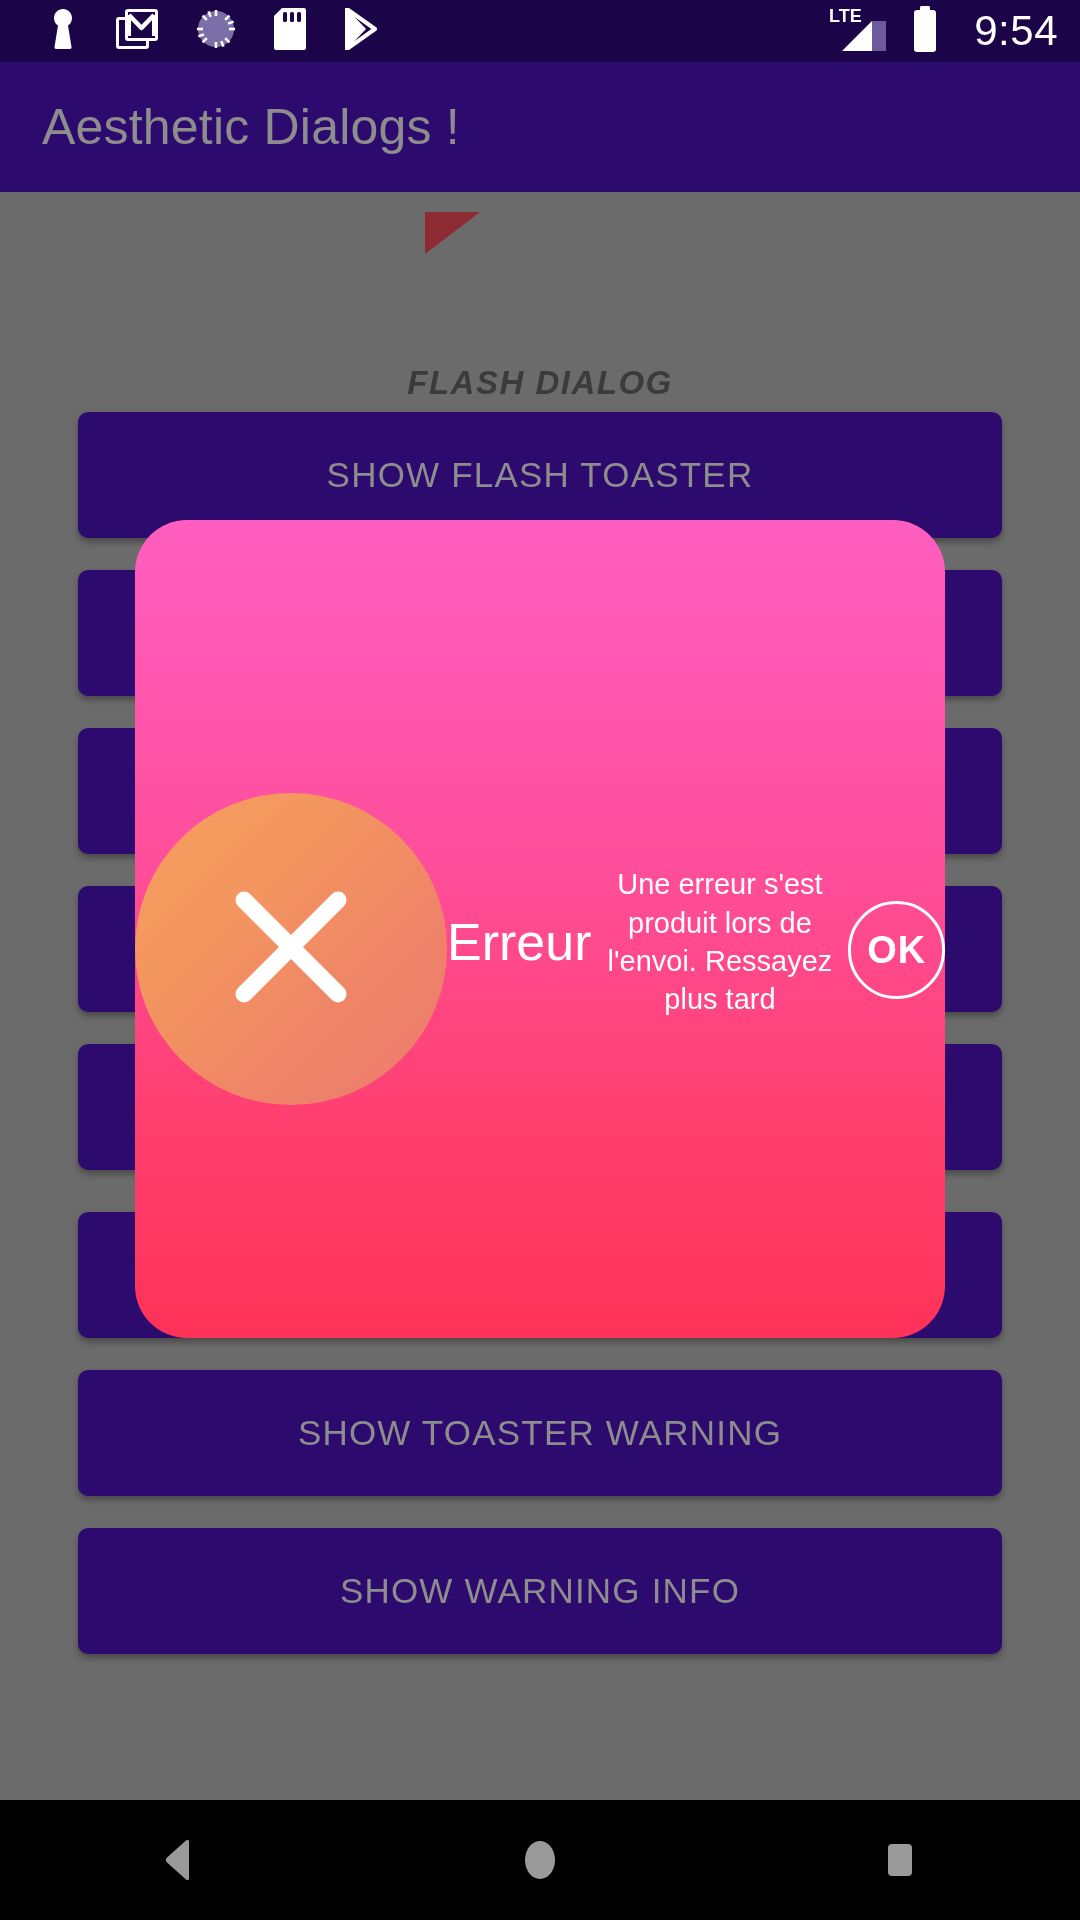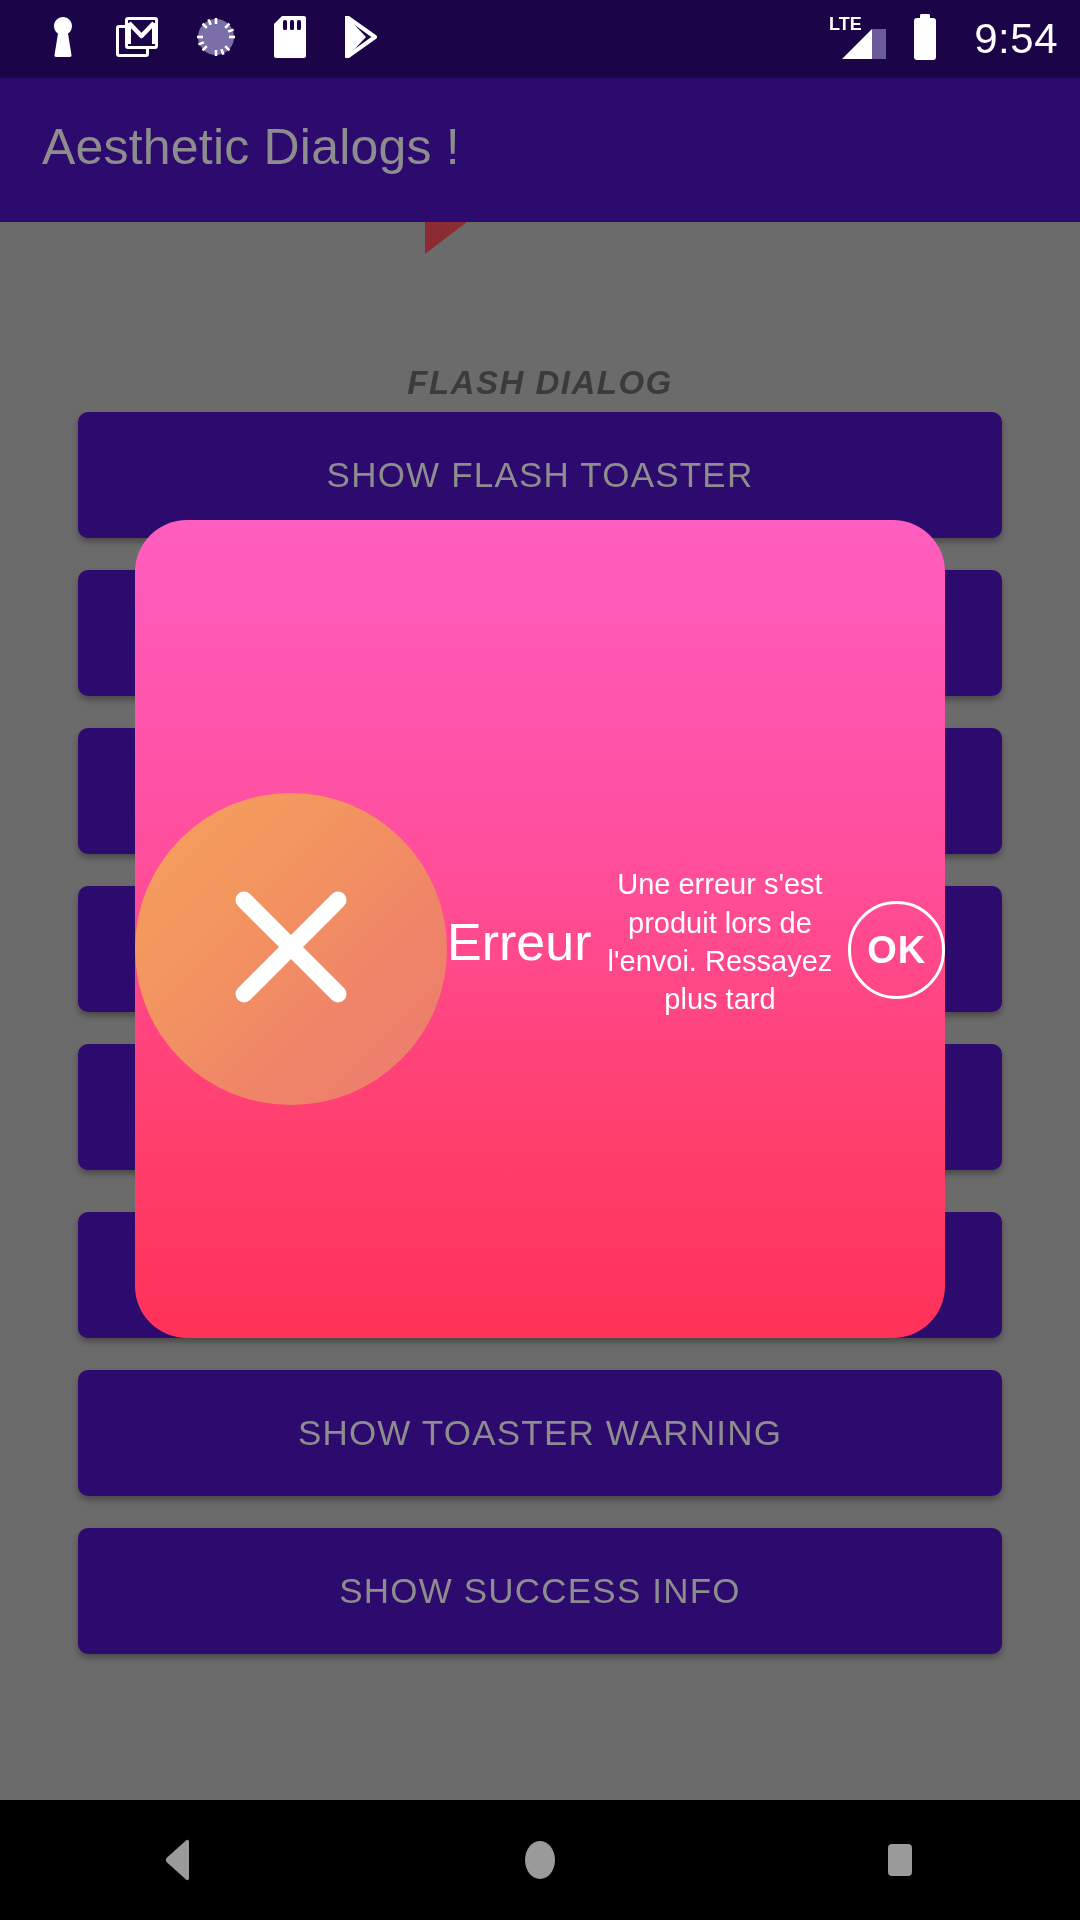--- a/index.html
+++ b/index.html
@@ -12,44 +12,43 @@
   #screen {
     position:relative;
     width:1080px; height:1920px;
     background:#6b6b6b;
     overflow:hidden;
   }
 
   
   #status-bar {
     position:absolute; left:0; top:0;
-    width:1080px; height:78px;
+    width:1080px; height:62px;
     background:#1b0447;
     display:flex; align-items:center;
     padding:0 22px 0 48px;
     z-index:40;
   }
   .status-left { display:flex; align-items:center; gap:38px; }
   .status-right { margin-left:auto; display:flex; align-items:center; gap:26px; }
   .sicon { display:block; }
   #status-clock {
     color:#fff; font-size:42px; font-weight:400;
     letter-spacing:0.5px; line-height:1;
     margin-left:10px;
   }
 
   
   #app-bar {
     position:absolute; left:0; top:62px;
-    width:1080px; height:150px;
+    width:1080px; height:130px;
     background:#2d0b6e;
     display:flex; align-items:center;
     padding-left:42px;
     z-index:30;
-    margin-top:10px;
   }
   #app-title {
     color:#8d8d8d;
     font-size:50px;
     font-weight:400;
     letter-spacing:0.2px;
   }
 
   
   #content {
@@ -244,21 +243,21 @@
     <div id="red-flag"></div>
     <div id="section-header">FLASH DIALOG</div>
 
     <button class="mbtn" style="top:200px;">SHOW FLASH TOASTER</button>
     <button class="mbtn" style="top:358px;"></button>
     <button class="mbtn" style="top:516px;"></button>
     <button class="mbtn" style="top:674px;"></button>
     <button class="mbtn" style="top:832px;"></button>
     <button class="mbtn" style="top:1000px;">SHOW TOASTER SUCCESS</button>
     <button class="mbtn" style="top:1158px;">SHOW TOASTER WARNING</button>
-    <button class="mbtn" style="top:1316px;">SHOW SUCCESS INFO</button>
+    <button class="mbtn" style="top:1316px;">SHOW WARNING INFO</button>
   </div>
 
   <div id="dialog-overlay">
     <div id="dialog">
       <div id="dialog-icon-circle">
         <span>
           <svg width="150" height="150" viewBox="0 0 150 150">
             <g stroke="#ffffff" stroke-width="17" stroke-linecap="round">
               <line x1="28" y1="28" x2="122" y2="122"></line>
               <line x1="122" y1="28" x2="28" y2="122"></line>

